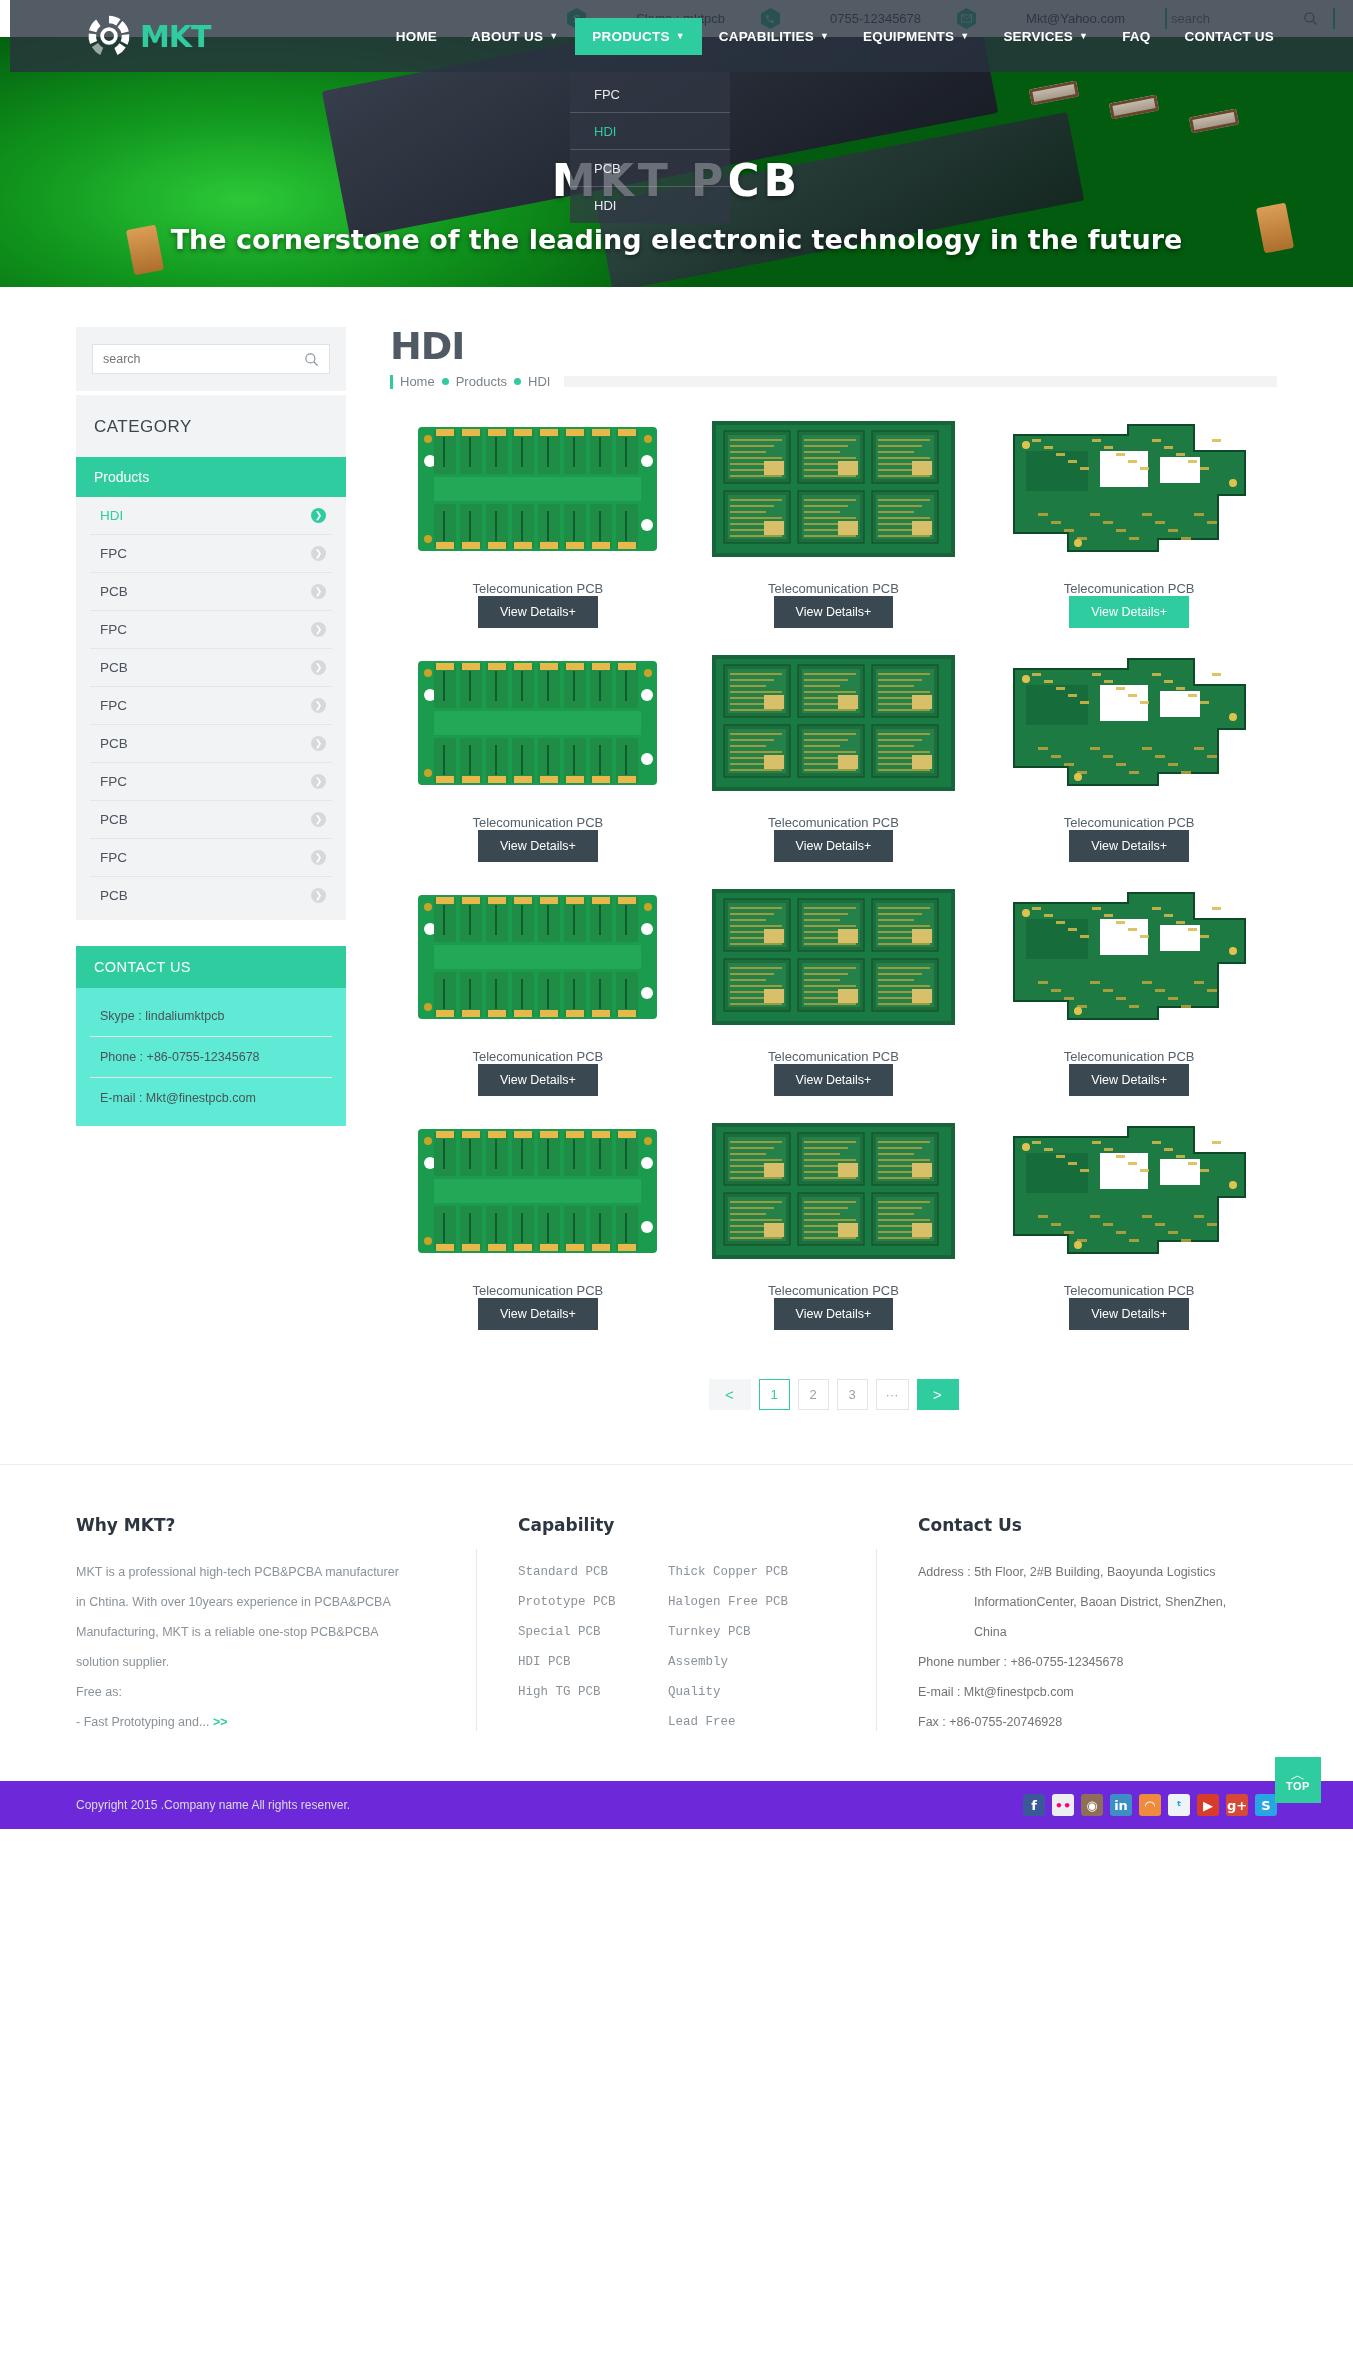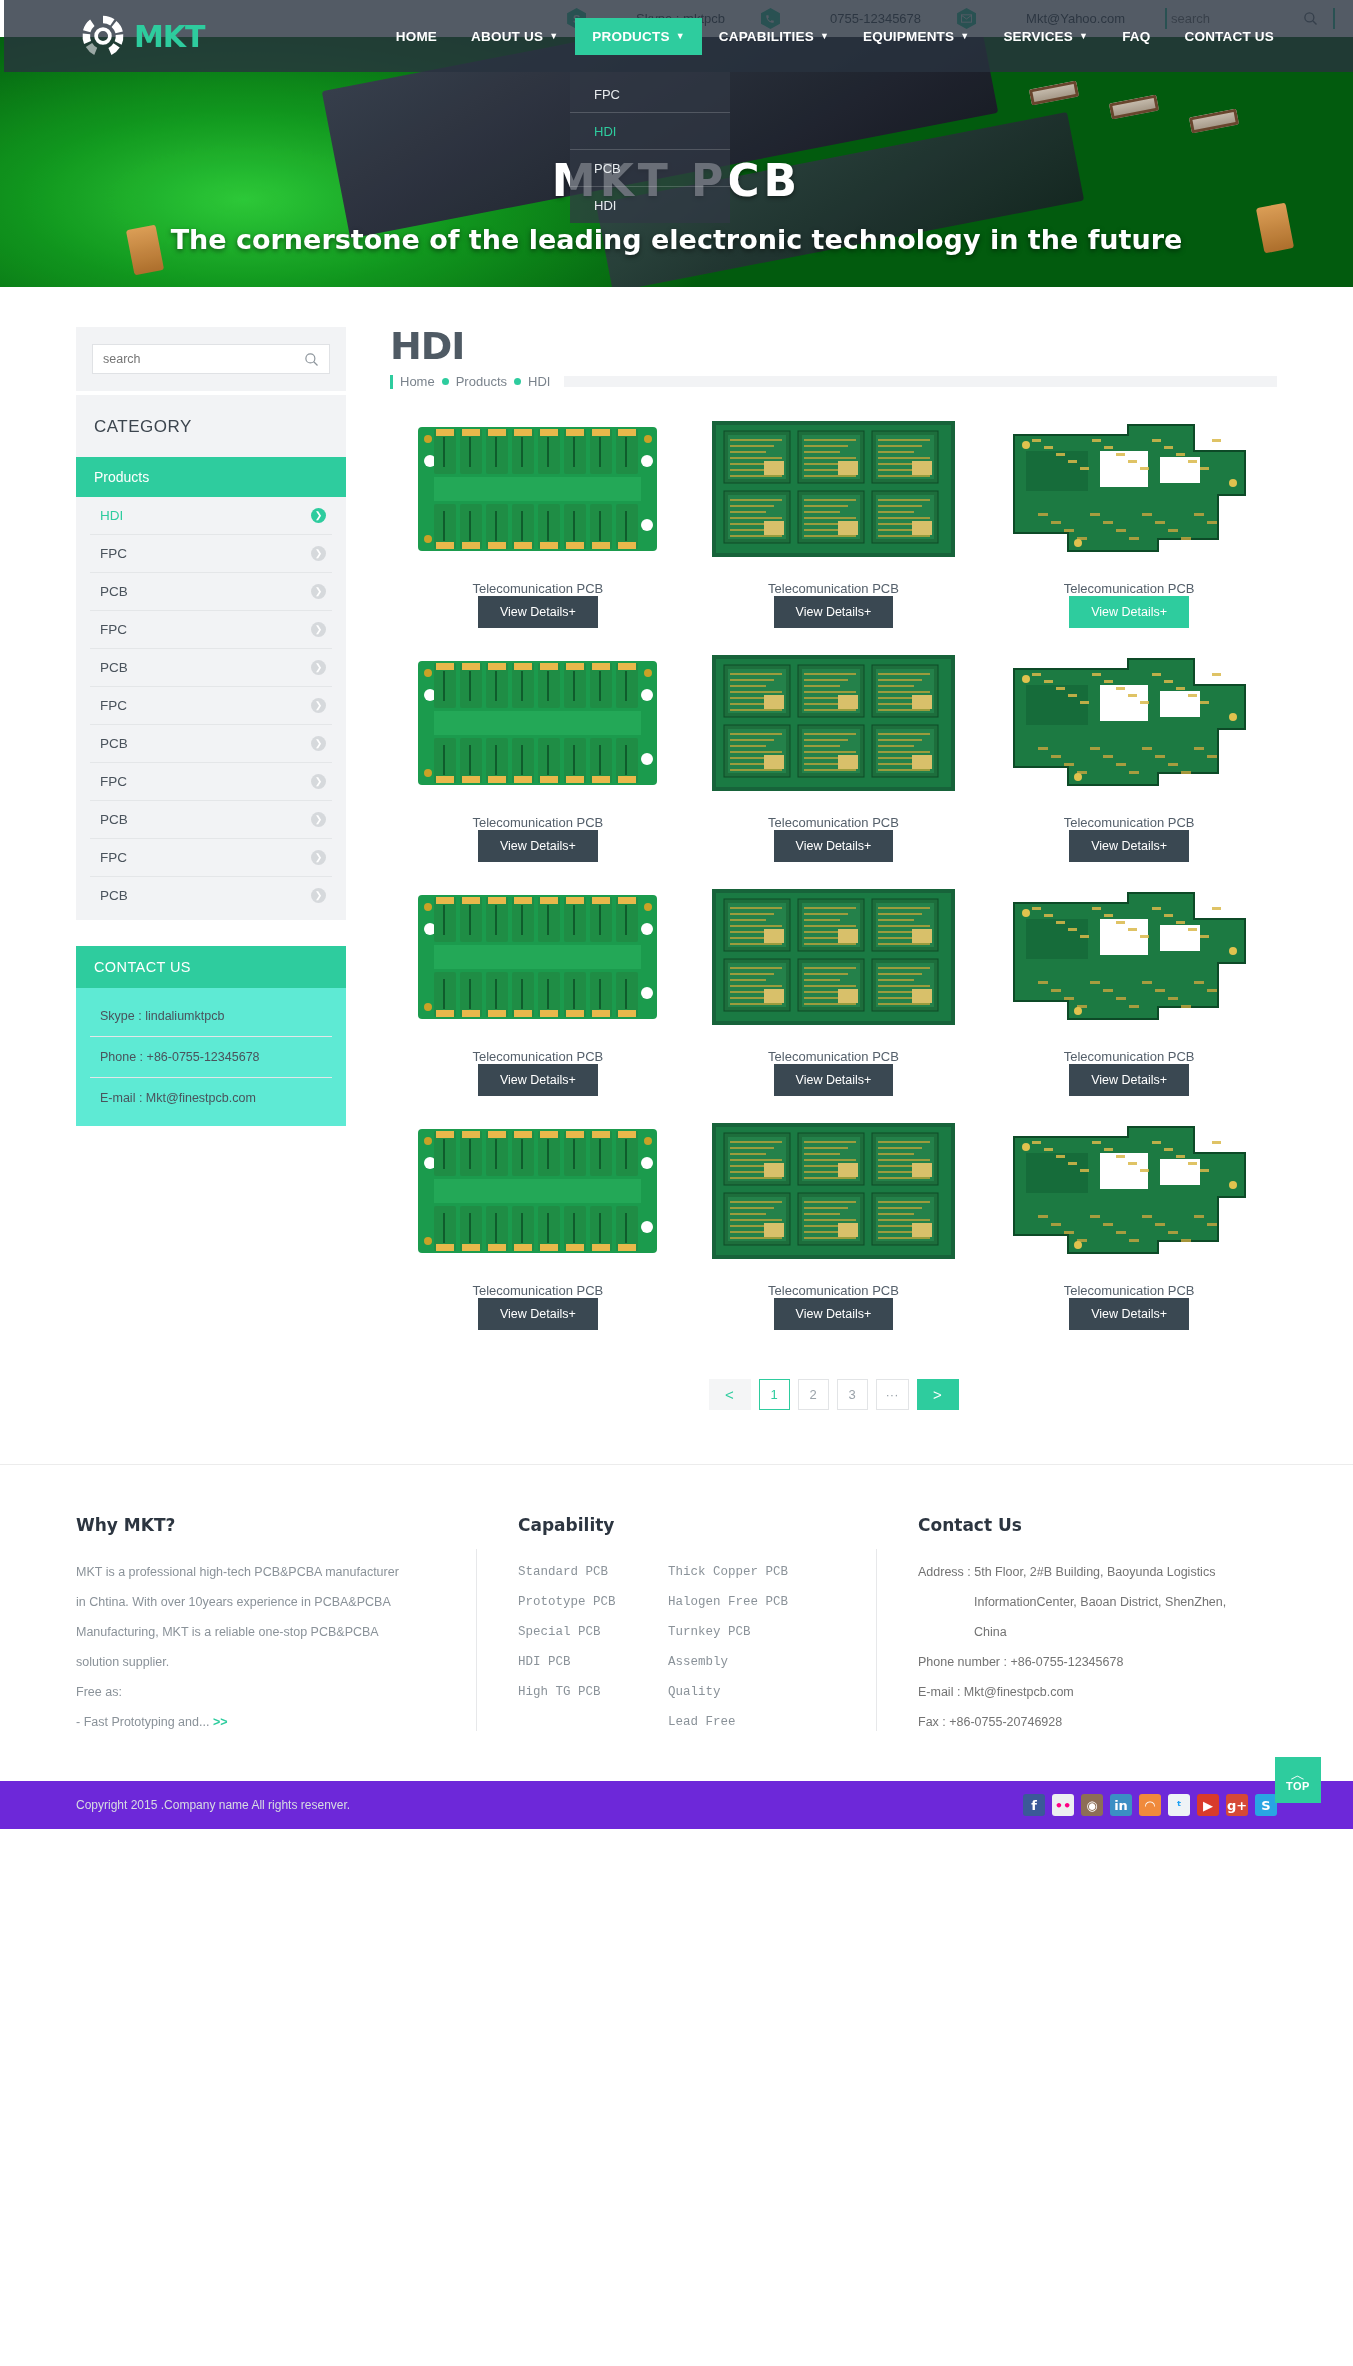--- a/index.html
+++ b/index.html
@@ -82,21 +82,21 @@
   }
   .hero-cap {
     position: absolute; width: 30px; height: 46px;
     background: linear-gradient(#e9a85c,#b8762f);
     transform: rotate(-11deg); border-radius: 3px;
   }
   .hero-shade { position:absolute; inset:0; background: rgba(0,0,0,.06); }
 
   
   .navbar {
-    position: absolute; top: 0; left: 4px; right: 0; height: 72px;
+    position: absolute; top: 0; left: 10px; right: 0; height: 72px;
     background: rgba(40,50,62,.80);
     display: flex; align-items: center;
     z-index: 30;
   }
   .logo { display: flex; align-items: center; margin-left: 76px; }
   .logo-mark { width: 46px; height: 46px; position: relative; margin-right: 8px; }
   .logo-text { font-size: 30px; font-weight: bold; color: #2ecc9e; letter-spacing: -1px; font-family: "DejaVu Sans", sans-serif; }
   .nav-links { display: flex; align-items: center; margin-left: auto; margin-right: 62px; }
   .nav-item {
     color: #ffffff; font-size: 13.5px; font-weight: bold;

